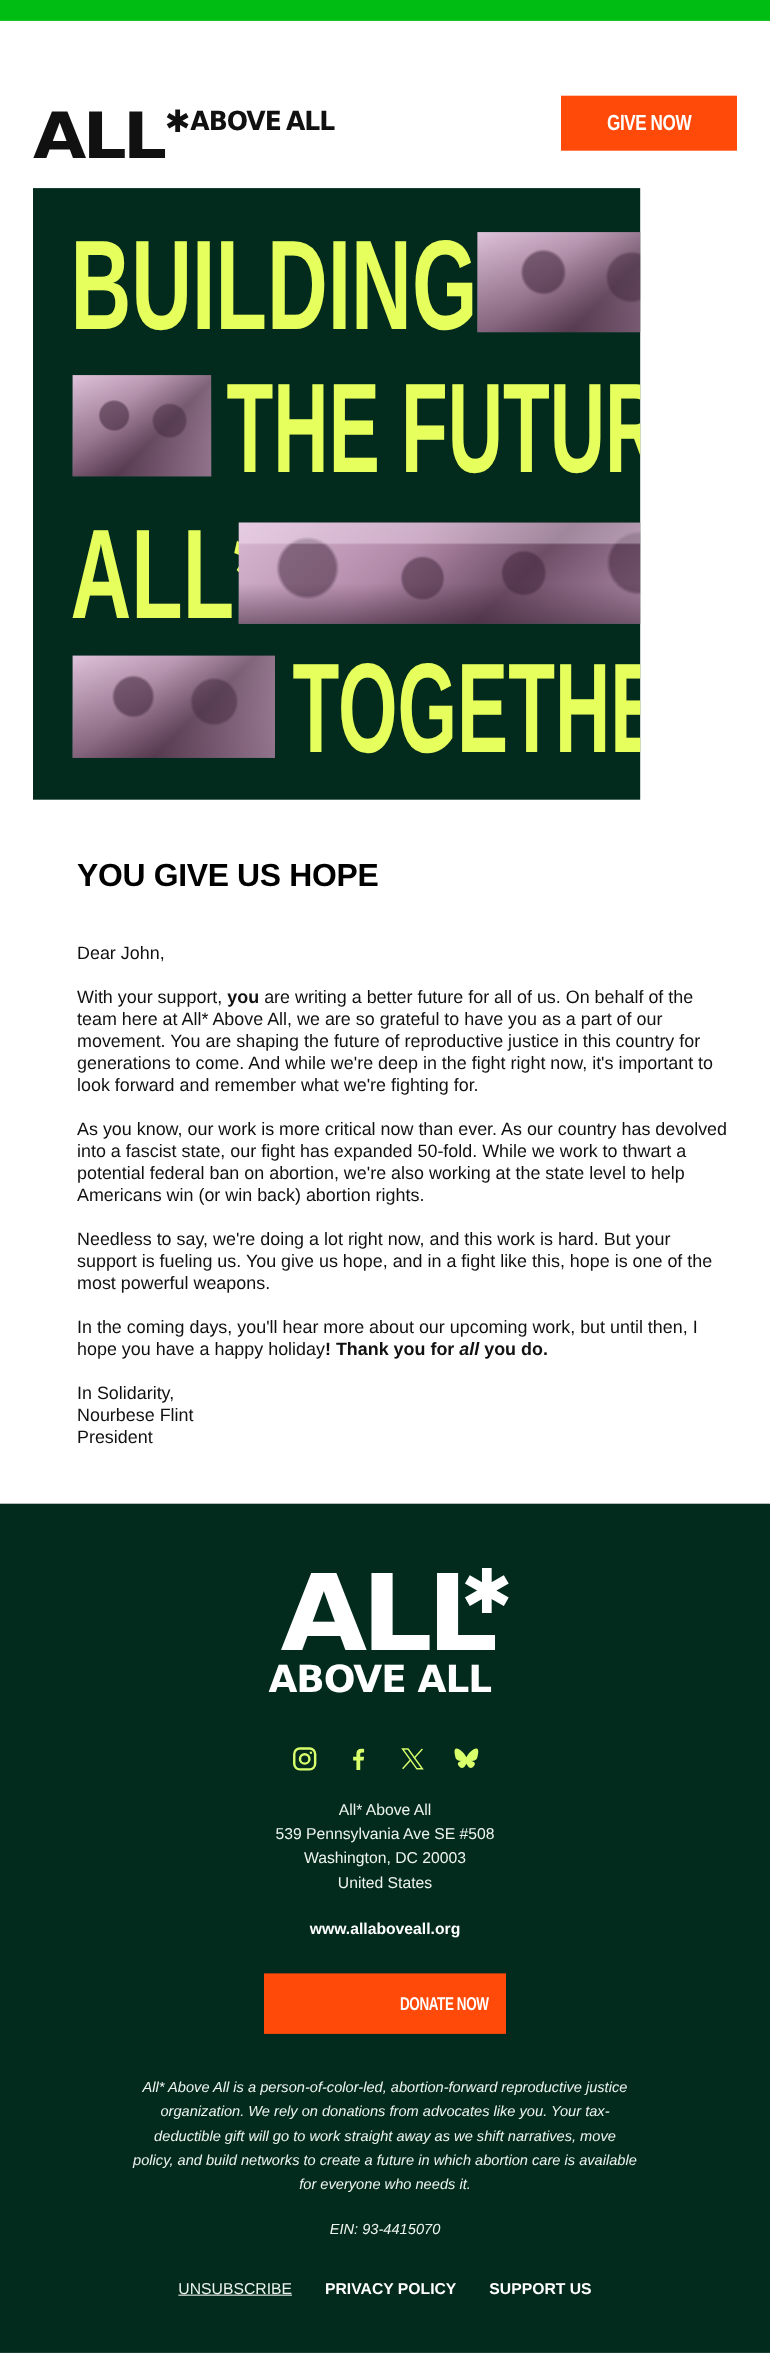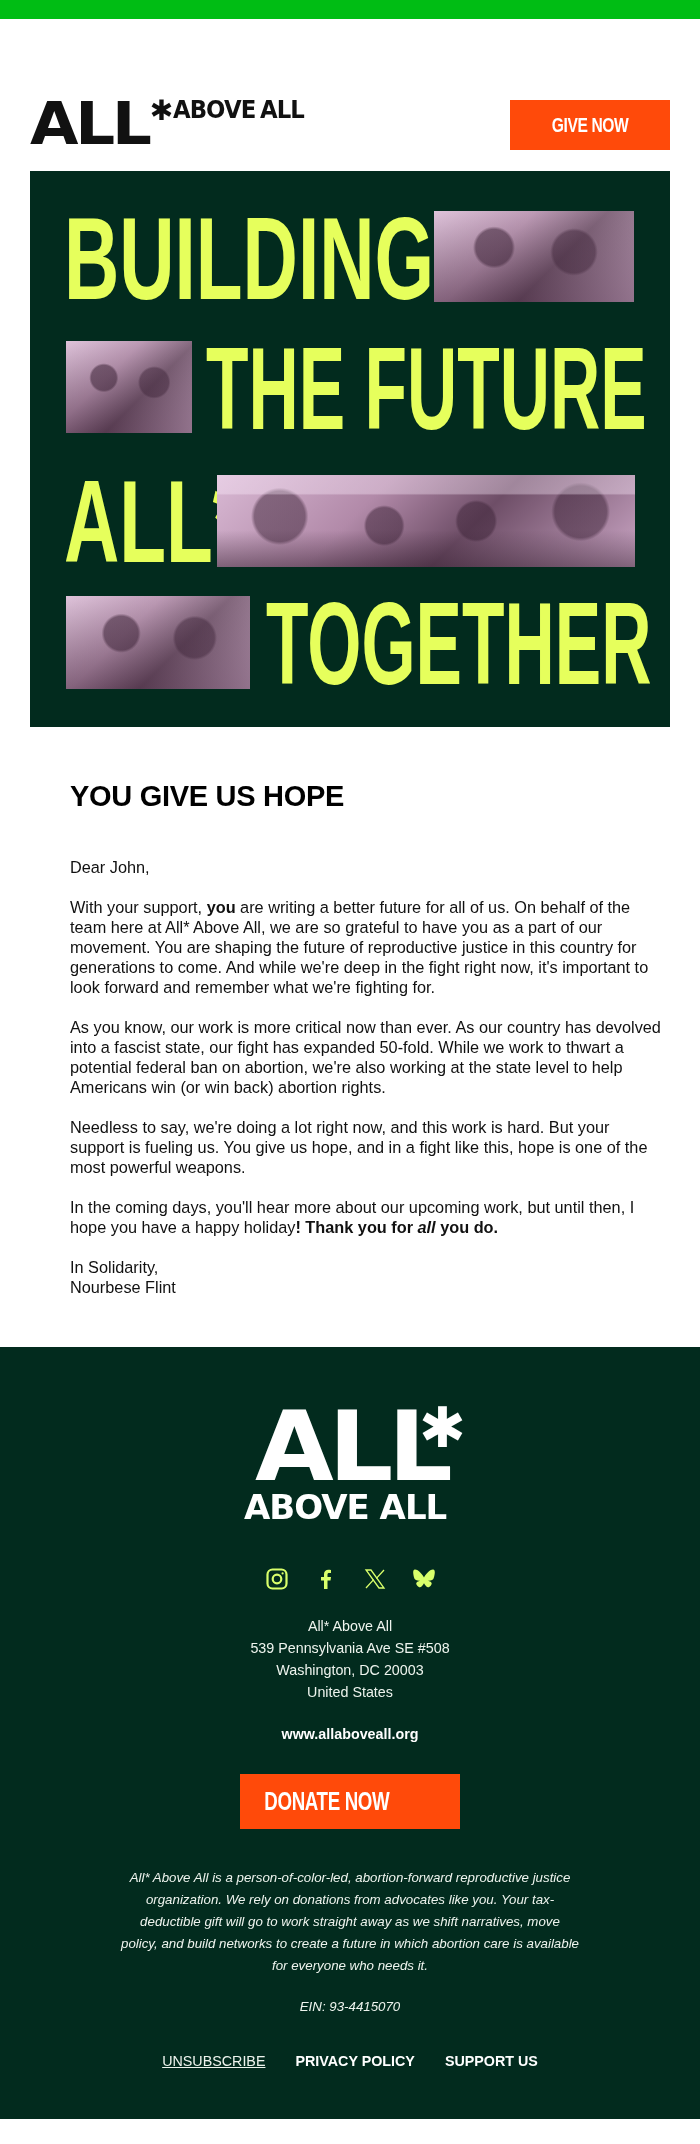--- a/index.html
+++ b/index.html
@@ -8,24 +8,24 @@
 
   .topbar { height: 19px; background: #00bd14; }
 
   .header { position: relative; height: 152px; }
   .logo { position: absolute; left: 30px; top: 79px; display: flex; align-items: flex-start; }
   .logo-all { font-family: "DejaVu Sans", sans-serif; font-weight: 900; font-size: 58px; line-height: 52px; letter-spacing: -3px; color: #111; transform: scaleX(1.08); transform-origin: left; }
   .logo-star { font-family: "DejaVu Sans", sans-serif; font-weight: 700; font-size: 28px; line-height: 22px; color: #111; margin-left: 10px; margin-top: 2px; }
   .logo-sub { display: flex; flex-direction: row; margin-left: 0; margin-top: 0px; }
   .logo-sub span { font-family: "DejaVu Sans", sans-serif; font-weight: 800; font-size: 24px; line-height: 24px; letter-spacing: -1px; color: #111; transform: scaleX(0.95); transform-origin: left; }
 
-  .btn-give { position: absolute; left: 510px; top: 81px; width: 160px; height: 50px; background: #ff4a0a; color: #fff; border: none; font-family: "Liberation Sans", sans-serif; font-weight: 700; font-size: 20px; letter-spacing: -0.5px; display: flex; align-items: center; justify-content: center; transform-origin: center; }
+  .btn-give { position: absolute; left: 510px; top: 68px; width: 160px; height: 50px; background: #ff4a0a; color: #fff; border: none; font-family: "Liberation Sans", sans-serif; font-weight: 700; font-size: 20px; letter-spacing: -0.5px; display: flex; align-items: center; justify-content: center; transform-origin: center; }
   .btn-give span { display: inline-block; transform: scaleX(0.78); }
 
-  .hero { position: relative; margin: 0 30px; width: 640px; height: 556px; background: #022b1e; overflow: hidden; }
+  .hero { position: relative; margin: 0 30px; width: 552px; height: 556px; background: #022b1e; overflow: hidden; }
   .hero-word { position: absolute; color: #e6ff5c; font-family: "Liberation Sans", sans-serif; font-weight: 700; white-space: nowrap; transform-origin: left top; line-height: 1; }
   .photo { position: absolute; background: linear-gradient(135deg, #d9b9d4 0%, #b28aa9 35%, #6e4e67 60%, #caa5c4 100%); overflow: hidden; }
   .photo::after { content: ""; position: absolute; inset: 0; background:
       radial-gradient(circle at 30% 40%, rgba(60,35,55,0.55) 0 12%, transparent 14%),
       radial-gradient(circle at 70% 45%, rgba(60,35,55,0.45) 0 14%, transparent 16%),
       linear-gradient(180deg, rgba(255,255,255,0.15), rgba(40,20,35,0.35)); }
   .photo.p3::after { background:
       linear-gradient(180deg, rgba(255,240,255,0.35) 0 20%, transparent 22%),
       radial-gradient(circle at 15% 45%, rgba(60,35,55,0.5) 0 7%, transparent 8%),
       radial-gradient(circle at 40% 55%, rgba(60,35,55,0.5) 0 7%, transparent 8%),
@@ -46,21 +46,21 @@
   .flogo-star { position: absolute; left: 175px; top: 0px; font-family: "DejaVu Sans", sans-serif; font-weight: 700; font-size: 56px; line-height: 46px; color: #fff; }
   .flogo-sub { position: absolute; left: 0; top: 84px; font-family: "DejaVu Sans", sans-serif; font-weight: 800; font-size: 34px; line-height: 36px; letter-spacing: -1px; color: #fff; white-space: nowrap; }
 
   .social { display: flex; justify-content: center; gap: 24px; margin-top: 36px; height: 28px; align-items: center; }
   .social a { width: 25px; height: 25px; display: inline-flex; align-items: center; justify-content: center; }
   .social svg { width: 24px; height: 24px; }
 
   .addr { margin-top: 22px; font-size: 14.3px; line-height: 22px; color: #eef4ee; }
   .site { margin-top: 21px; font-size: 14.3px; font-weight: 700; color: #fff; line-height: 20px; }
 
-  .btn-donate { display: flex; align-items: center; justify-content: flex-start; margin: 30px auto 0; width: 220px; height: 55px; background: #ff4a0a; color: #fff; border: none; font-family: "Liberation Sans", sans-serif; font-weight: 700; font-size: 26px; }
+  .btn-donate { display: flex; align-items: center; justify-content: flex-end; margin: 30px auto 0; width: 220px; height: 55px; background: #ff4a0a; color: #fff; border: none; font-family: "Liberation Sans", sans-serif; font-weight: 700; font-size: 17px; }
   .btn-donate span { display: inline-block; transform: scaleX(0.72); letter-spacing: -0.5px; }
 
   .about { margin: 38px auto 0; width: 460px; font-style: italic; font-size: 13.3px; line-height: 22px; color: #eef4ee; }
   .ein { margin-top: 20px; font-style: italic; font-size: 13.3px; color: #eef4ee; line-height: 20px; }
 
   .links { display: flex; justify-content: center; gap: 30px; margin-top: 34px; font-size: 14.3px; line-height: 20px; }
   .links a { color: #fff; text-decoration: none; }
   .links a.normal { font-weight: 400; color: #eef4ee; text-decoration: underline; }
   .links a.bold { font-weight: 700; }
 </style>
@@ -107,20 +107,21 @@
 
   <p class="para">As you know, our work is more critical now than ever. As our country has devolved into a fascist state, our fight has expanded 50-fold. While we work to thwart a potential federal ban on abortion, we're also working at the state level to help Americans win (or win back) abortion rights.</p>
 
   <p class="para">Needless to say, we're doing a lot right now, and this work is hard. But your support is fueling us. You give us hope, and in a fight like this, hope is one of the most powerful weapons.</p>
 
   <p class="para"><span>In the coming days, you'll hear more about our upcoming work, but until then, I hope you have a happy holiday</span><b>! </b><b>Thank you for </b><b><i>all</i></b><b> you do.</b></p>
 
   <div class="sign">
     <div>In Solidarity,</div>
     <div>Nourbese Flint</div>
+    <div>President</div>
   </div>
 </div>
 
 <div class="footer">
   <div class="flogo">
     <span class="flogo-all">ALL</span>
     <span class="flogo-star">✱</span>
     <span class="flogo-sub">ABOVE ALL</span>
   </div>
 

